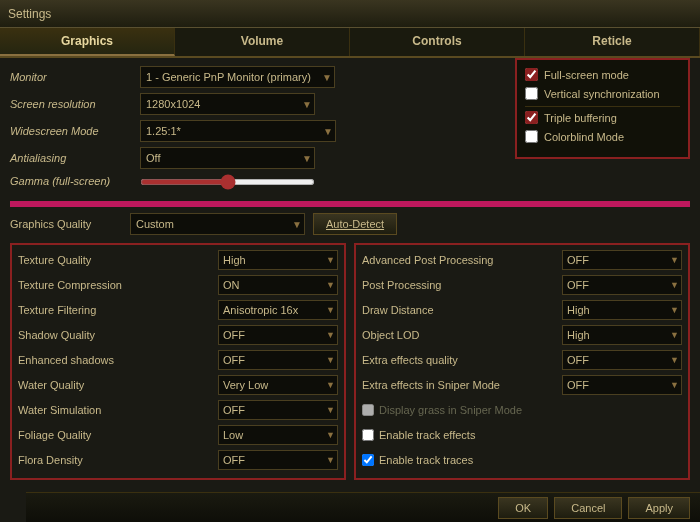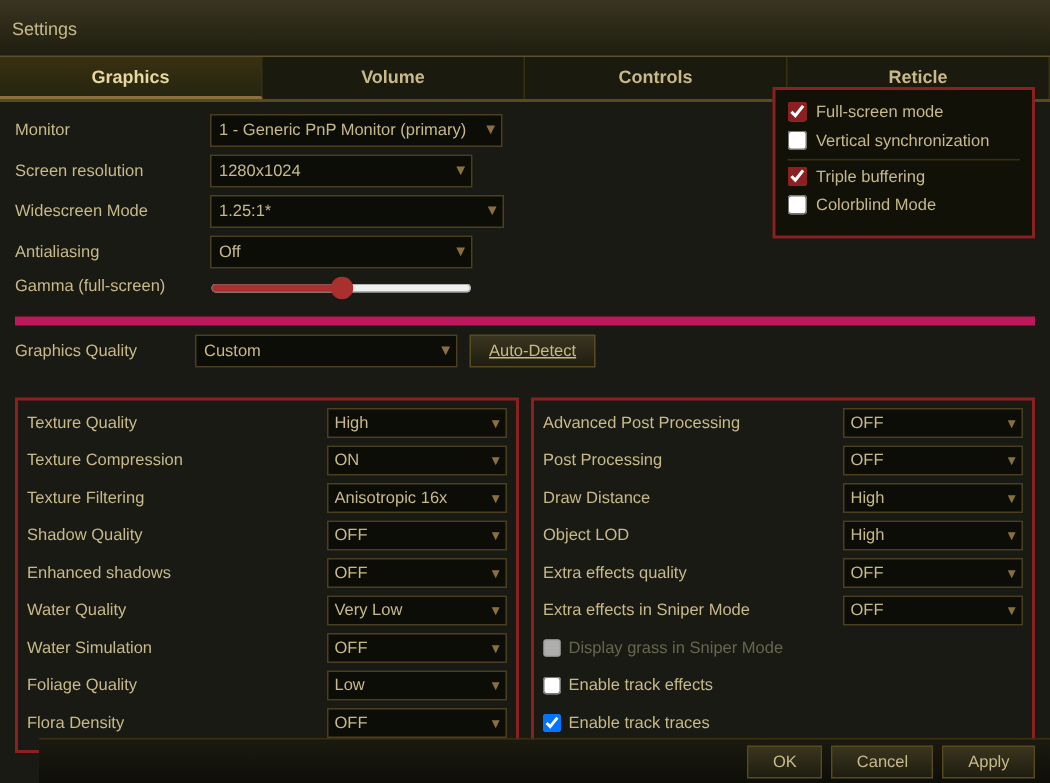--- a/index.html
+++ b/index.html
@@ -7,21 +7,21 @@
       width: 700px;
       height: 522px;
       background: #1a1a14;
       font-family: Arial, Tahoma, sans-serif;
       font-size: 12px;
       color: #c8b98a;
       overflow: hidden;
     }
     .title-bar {
       background: linear-gradient(to bottom, #3a3520, #1e1d0f);
-      height: 38px;
+      height: 28px;
       display: flex;
       align-items: center;
       padding: 0 8px;
       border-bottom: 1px solid #5a5030;
     }
     .tabs {
       display: flex;
       background: #1a1a0e;
       border-bottom: 2px solid #5a4a20;
     }
@@ -48,20 +48,21 @@
     .row {
       display: flex;
       align-items: center;
       margin-bottom: 5px;
     }
     .label {
       color: #c8b98a;
       font-size: 11px;
       width: 130px;
       flex-shrink: 0;
+      font-style: italic;
     }
     .select-wrap {
       position: relative;
       display: inline-block;
     }
     select {
       background: #0d0d08;
       color: #c8b98a;
       border: 1px solid #4a3f20;
       padding: 2px 20px 2px 5px;
@@ -134,21 +135,21 @@
       padding: 2px 12px;
       font-size: 11px;
       cursor: pointer;
       margin-left: 8px;
       height: 22px;
       text-decoration: underline;
     }
     .bottom-panels {
       display: flex;
       gap: 8px;
-      margin-top: 20px;
+      margin-top: 8px;
       border-radius: 20px;
     }
     .left-grid, .right-grid {
       border: 2px solid #8a2020;
       padding: 4px 6px;
       flex: 1;
     }
     .grid-row {
       display: flex;
       align-items: center;

